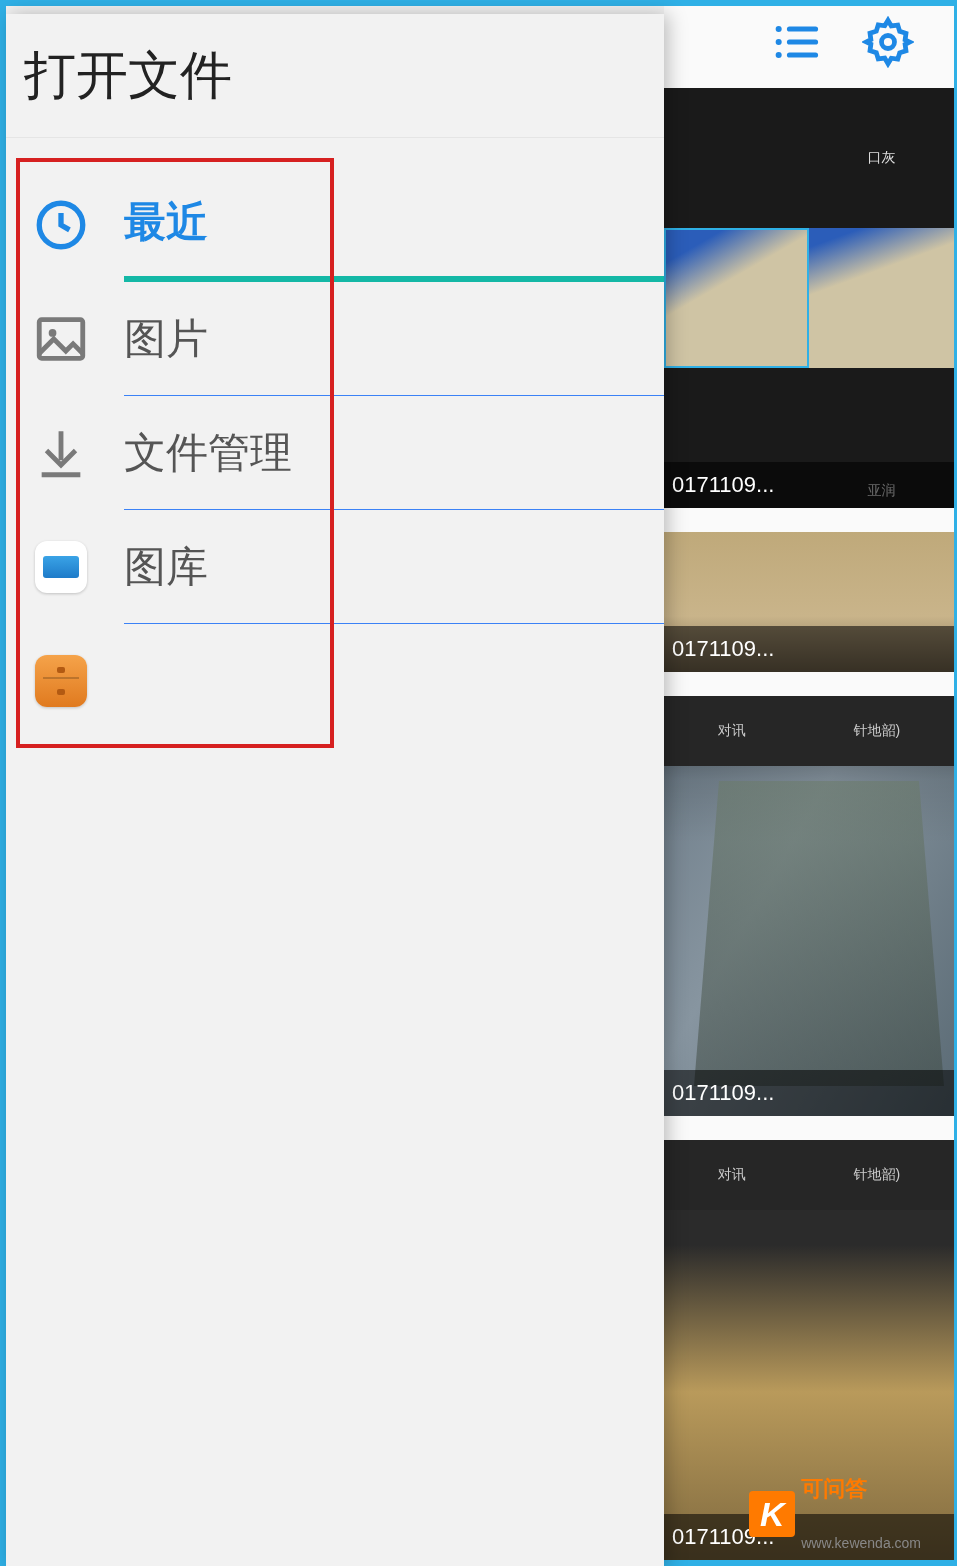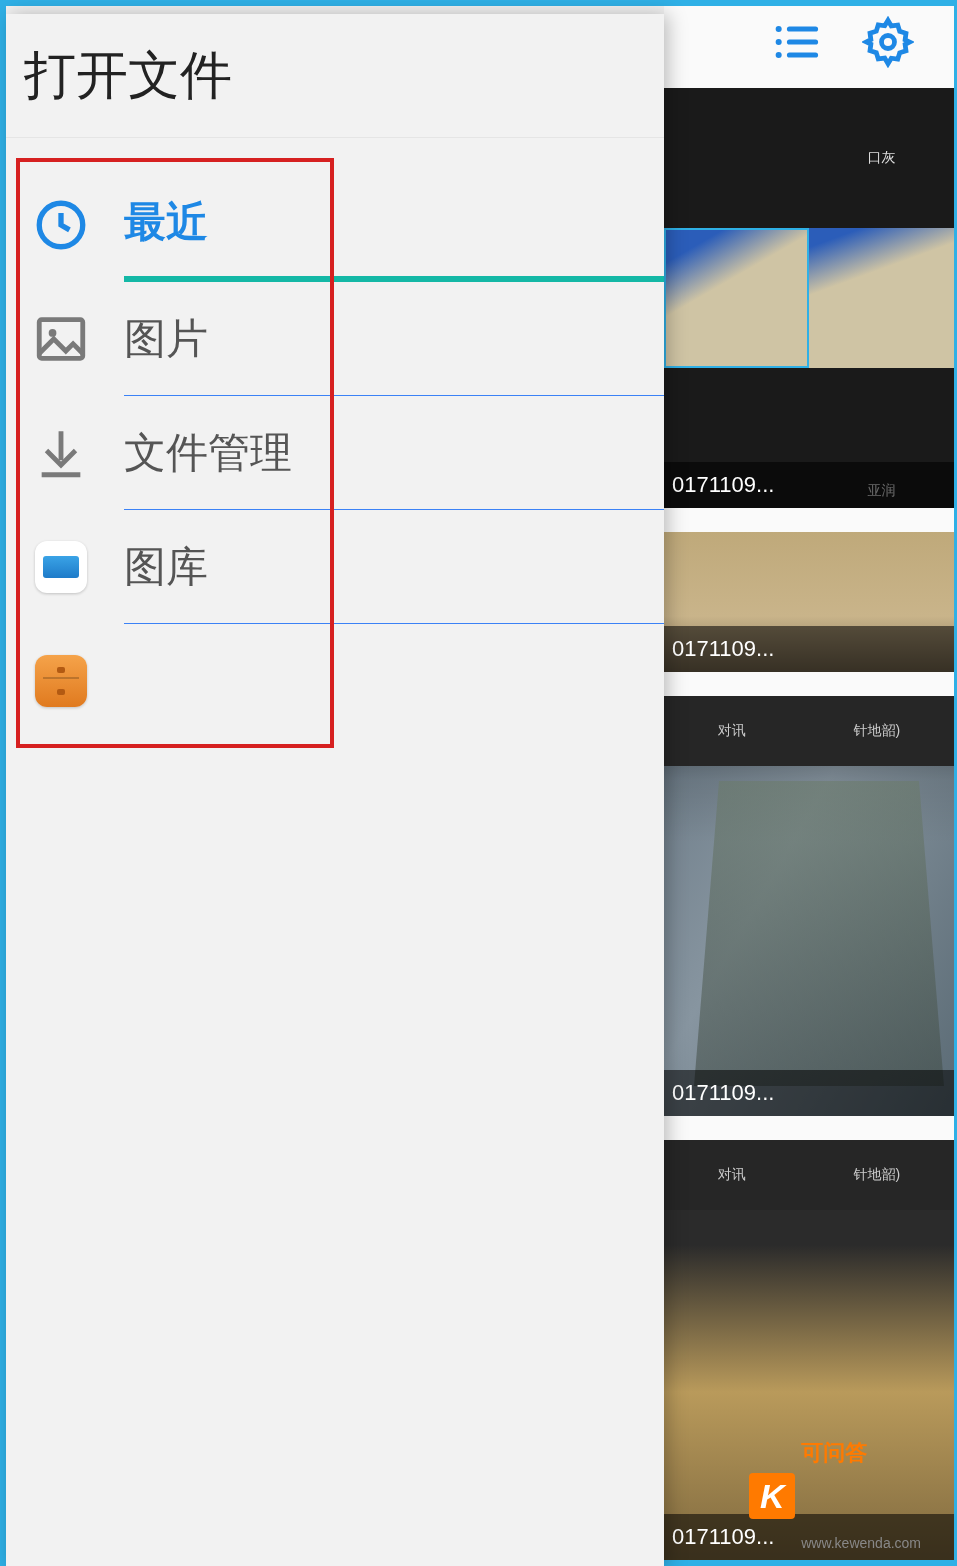--- a/index.html
+++ b/index.html
@@ -165,21 +165,21 @@
   .watermark .k {
     width: 46px; height: 46px;
     background: #ff7a00;
     color: #fff;
     font-weight: bold;
     font-size: 34px;
     display:flex;align-items:center;justify-content:center;
     border-radius: 4px;
     font-style: italic;
   }
-  .watermark .wm-text { display:flex;flex-direction:column;line-height:1;gap:36px; }
+  .watermark .wm-text { display:flex;flex-direction:column;line-height:1; }
   .watermark .wm-top { color:#ff7a00; font-size:22px; font-weight:bold;}
   .watermark .wm-bot { color:#888; font-size:14px;margin-top:36px;}
 </style>
 </head>
 <body>
 
 <div class="outer-frame">
 
   <div class="content-area">
     <div class="toolbar">

